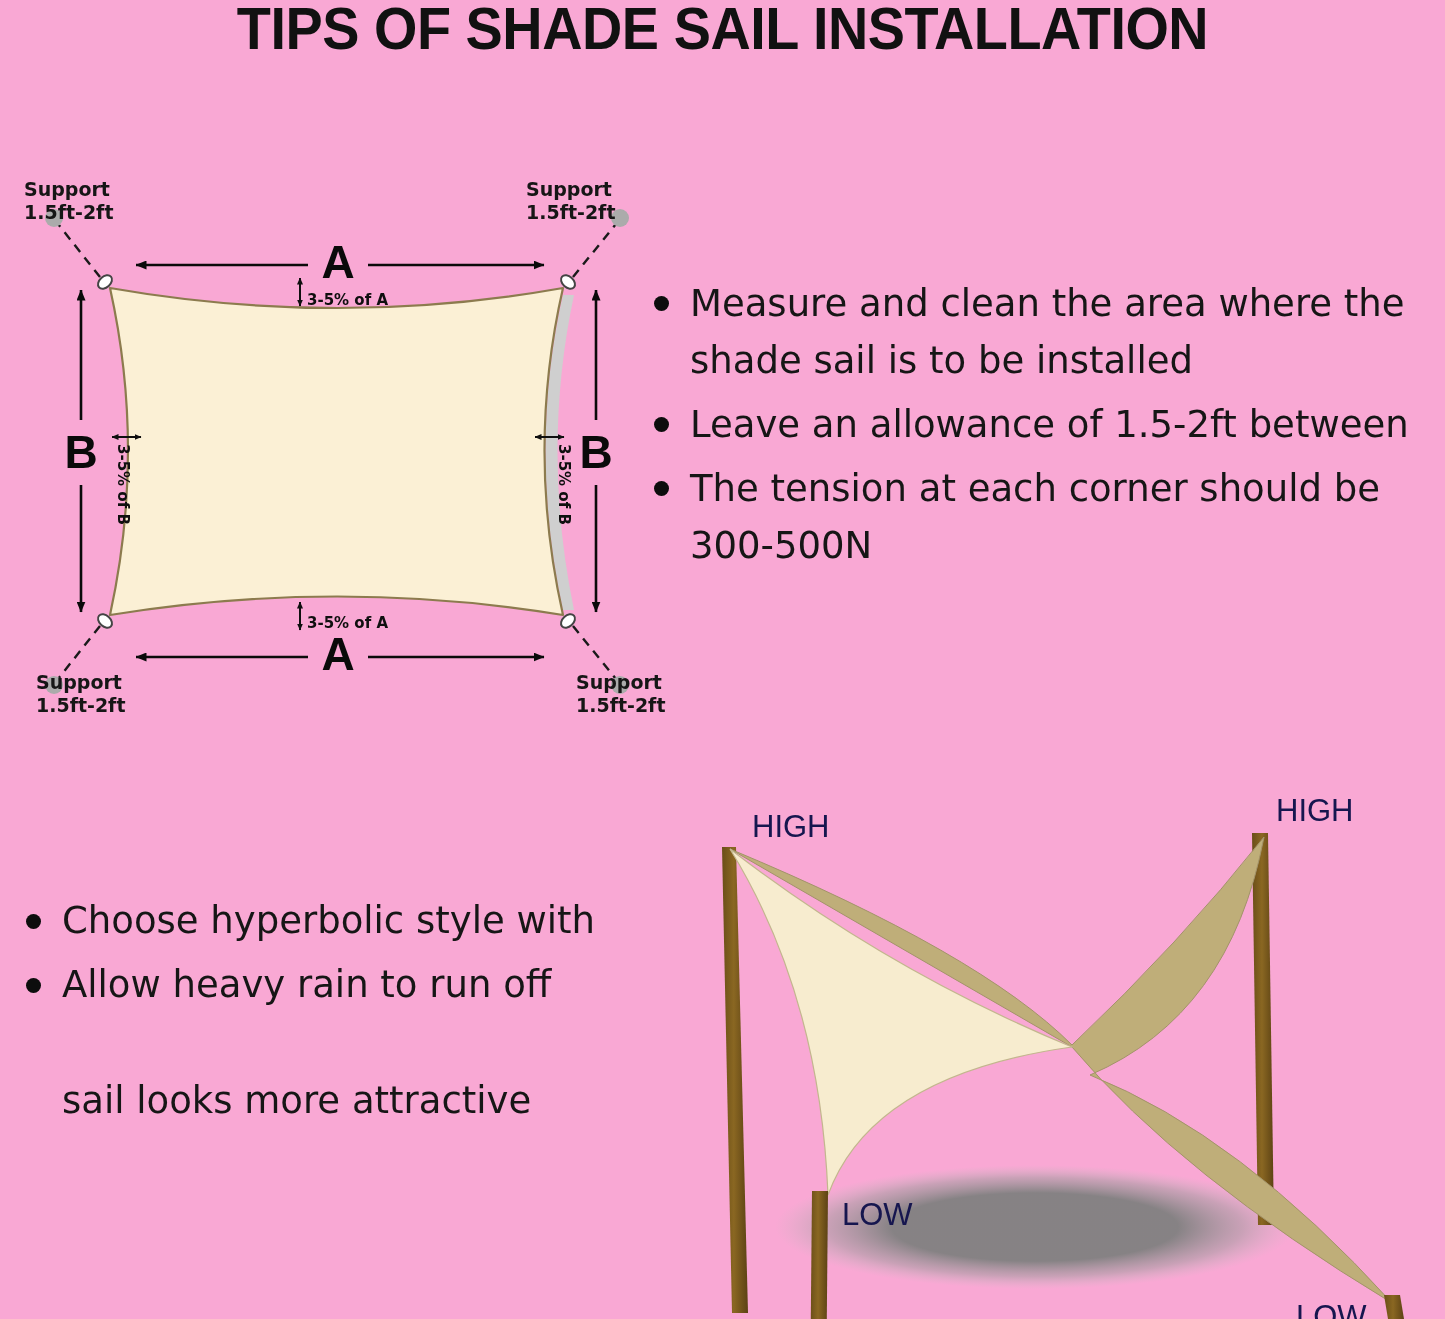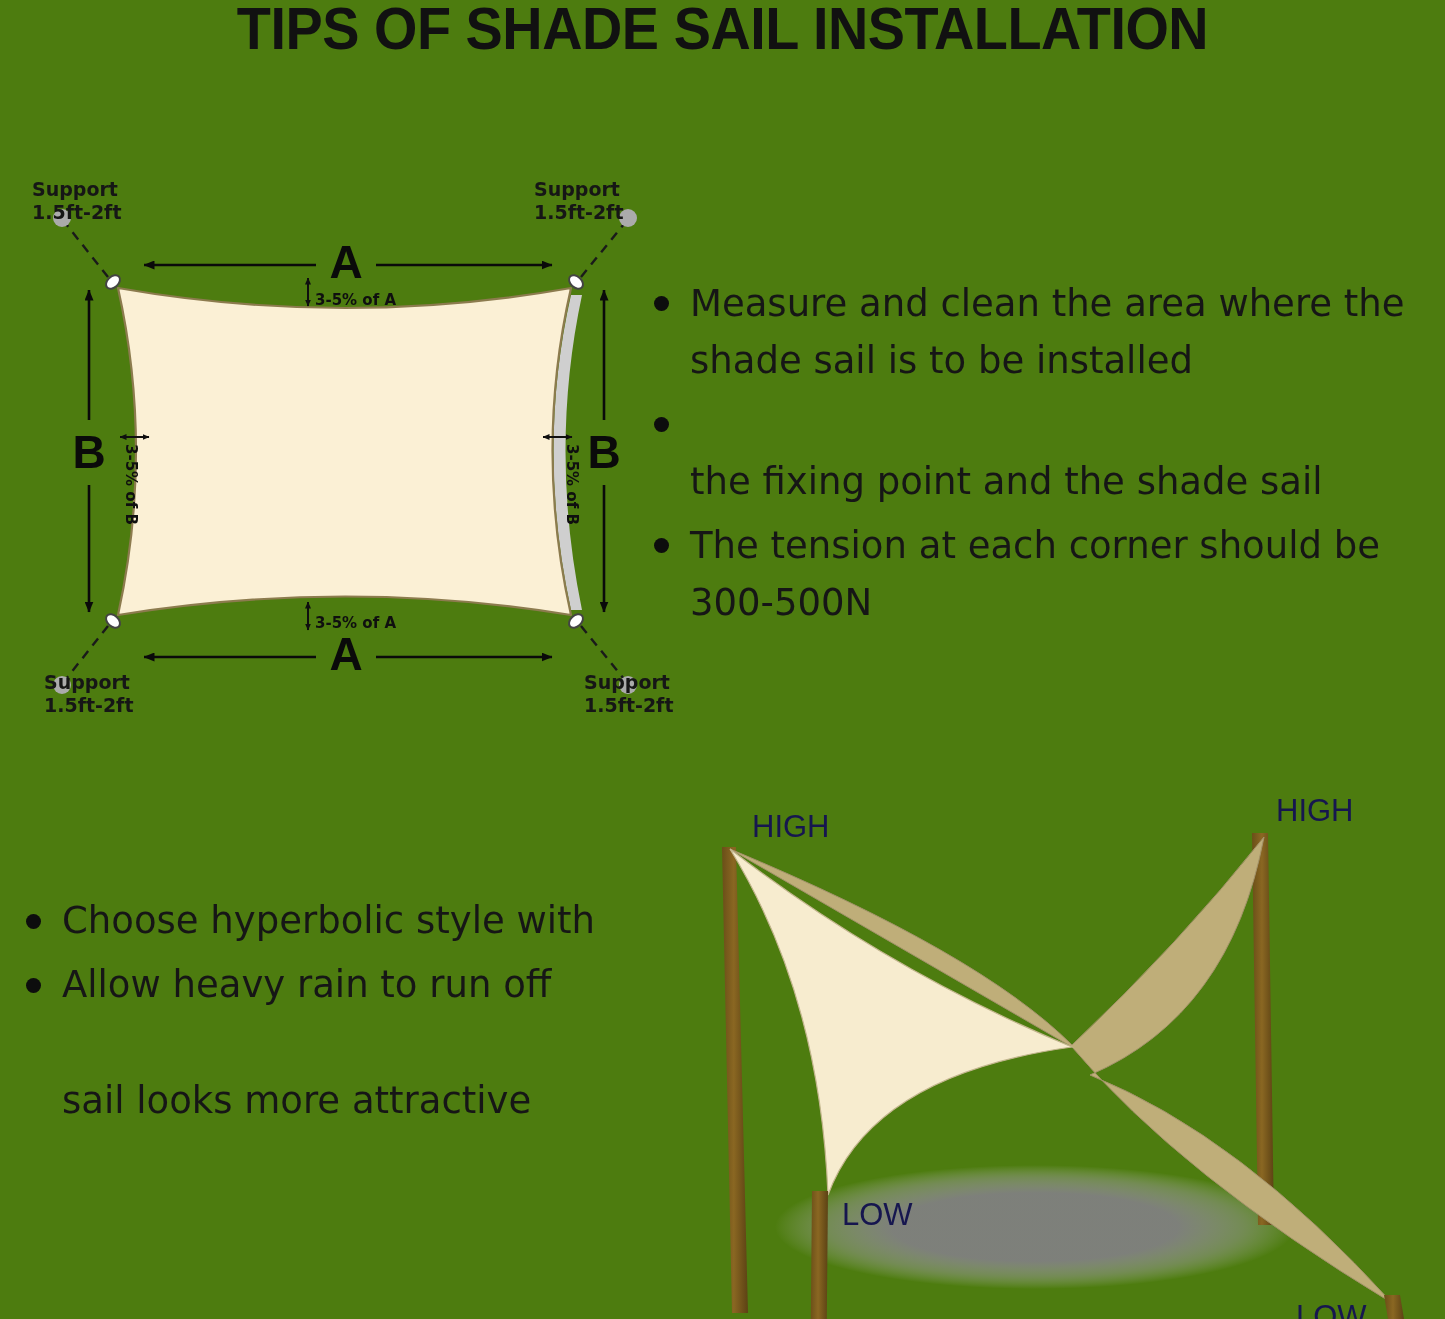--- a/index.html
+++ b/index.html
@@ -12,21 +12,21 @@
     height: 1319px;
     font-family: "DejaVu Sans", sans-serif;
     -webkit-font-smoothing: antialiased;
     overflow: hidden;
     position: relative;
   }
   #page {
     position: relative;
     width: 1445px;
     height: 1319px;
-    background: #4d7c0f;
+    background: #f9a8d4;
   }
 
   
   .title {
     position: absolute;
     left: 0;
     top: -6px;
     width: 1445px;
     text-align: center;
     font-family: "Liberation Sans", sans-serif;
@@ -80,21 +80,21 @@
     width: 620px;
     font-size: 37px;
     line-height: 58px;
   }
   #tips-bottom li { margin-bottom: 6px; }
   #tips-bottom li::before { top: 22px; }
 
   
   #rect-diagram {
     position: absolute;
-    left: 16px;
+    left: 8px;
     top: 160px;
     width: 660px;
     height: 570px;
     text-align: right;
   }
   #hyper-diagram {
     position: absolute;
     left: 620px;
     top: 775px;
     width: 825px;
@@ -132,22 +132,21 @@
 <div id="page">
 
   <div class="title">TIPS OF SHADE SAIL INSTALLATION</div>
 
   <ul class="bullet-list" id="tips-right">
     <li>
       <span>Measure and clean the area where the</span><br>
       <span>shade sail is to be installed</span>
     </li>
     <li>
-      <br>
-      <span>the fixing point and the shade sail</span>
+      <span>Leave an allowance of 1.5-2ft between</span><br>
     </li>
     <li>
       <span>The tension at each corner should be</span><br>
       <span>300-500N</span>
     </li>
   </ul>
 
   <ul class="bullet-list" id="tips-bottom">
     <li>
       <span>Choose hyperbolic style with</span><br>

